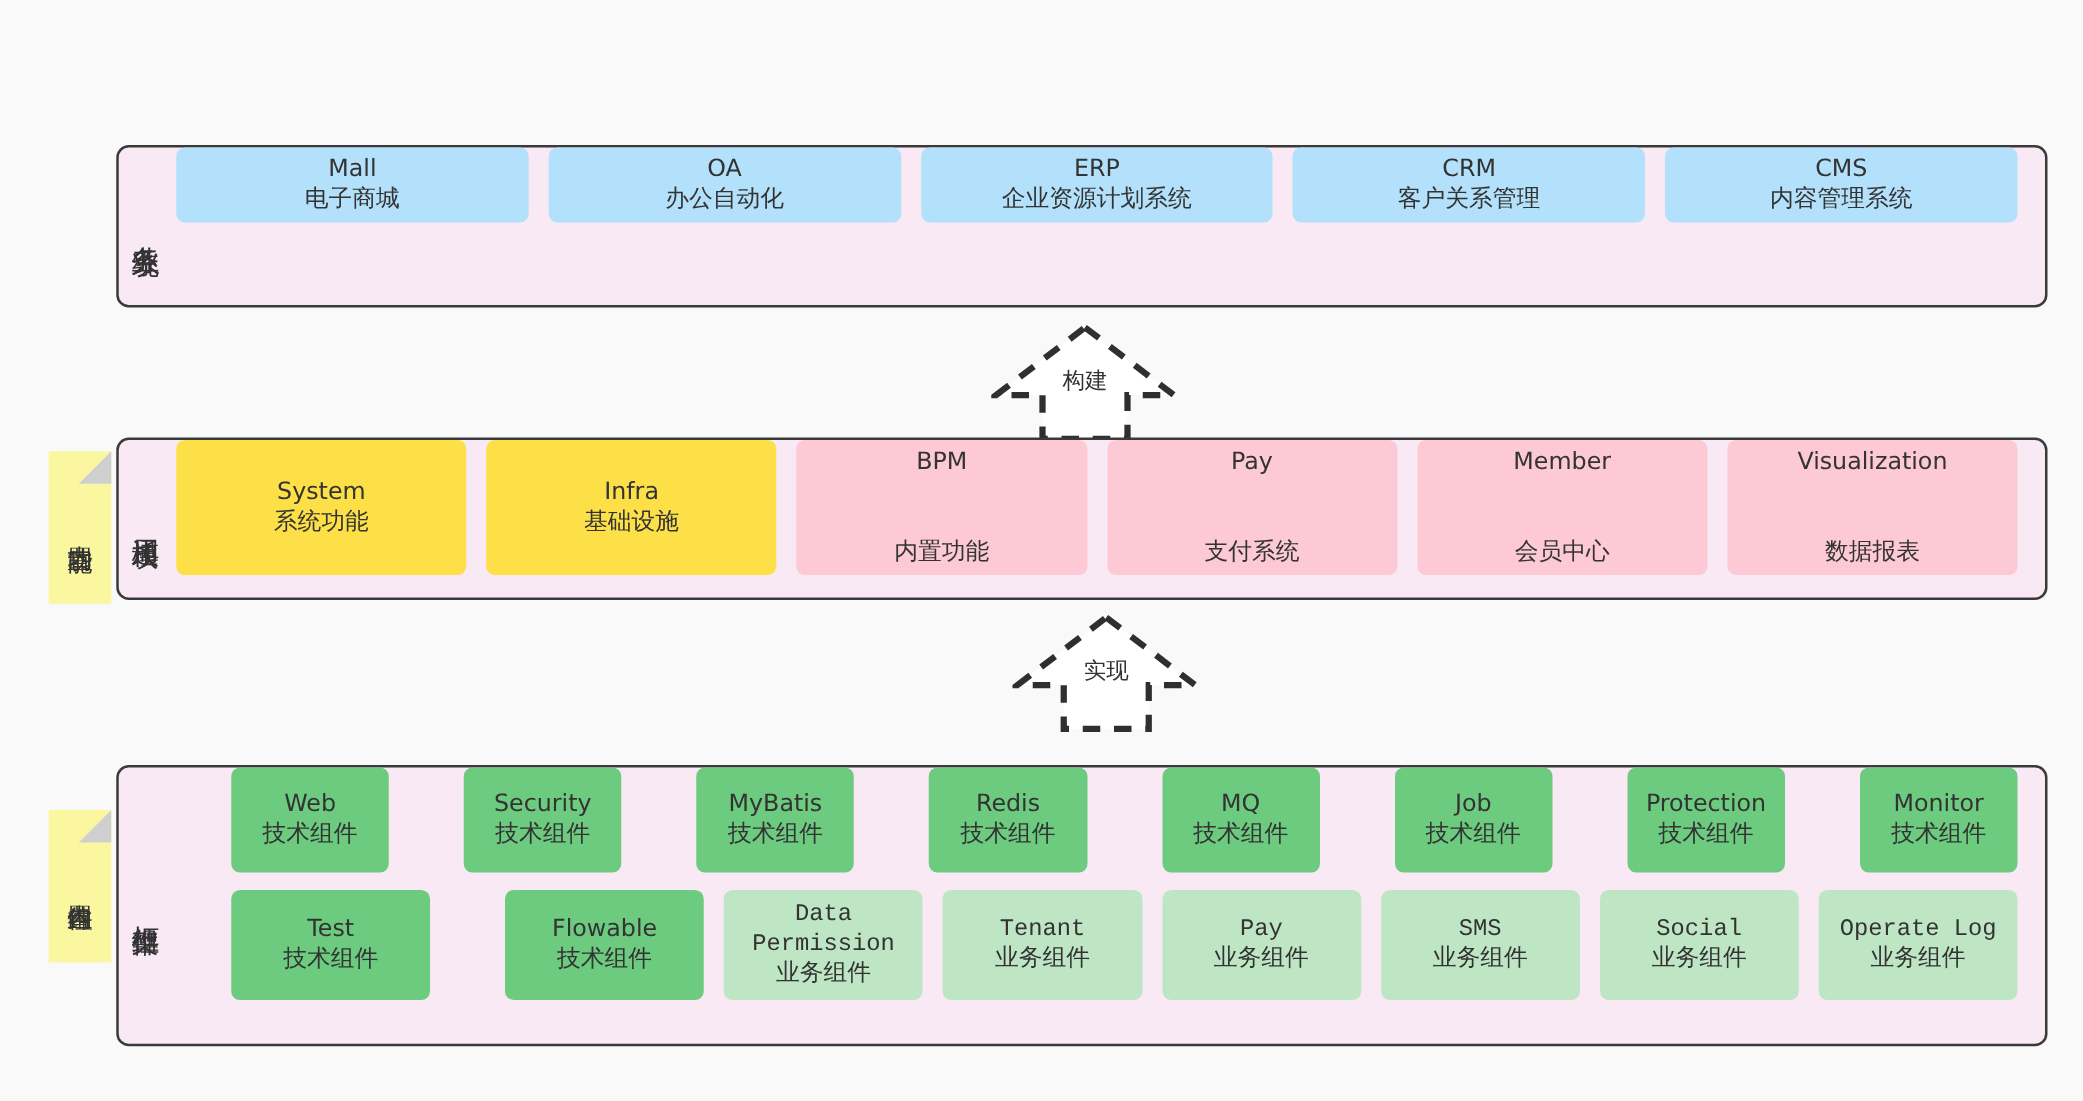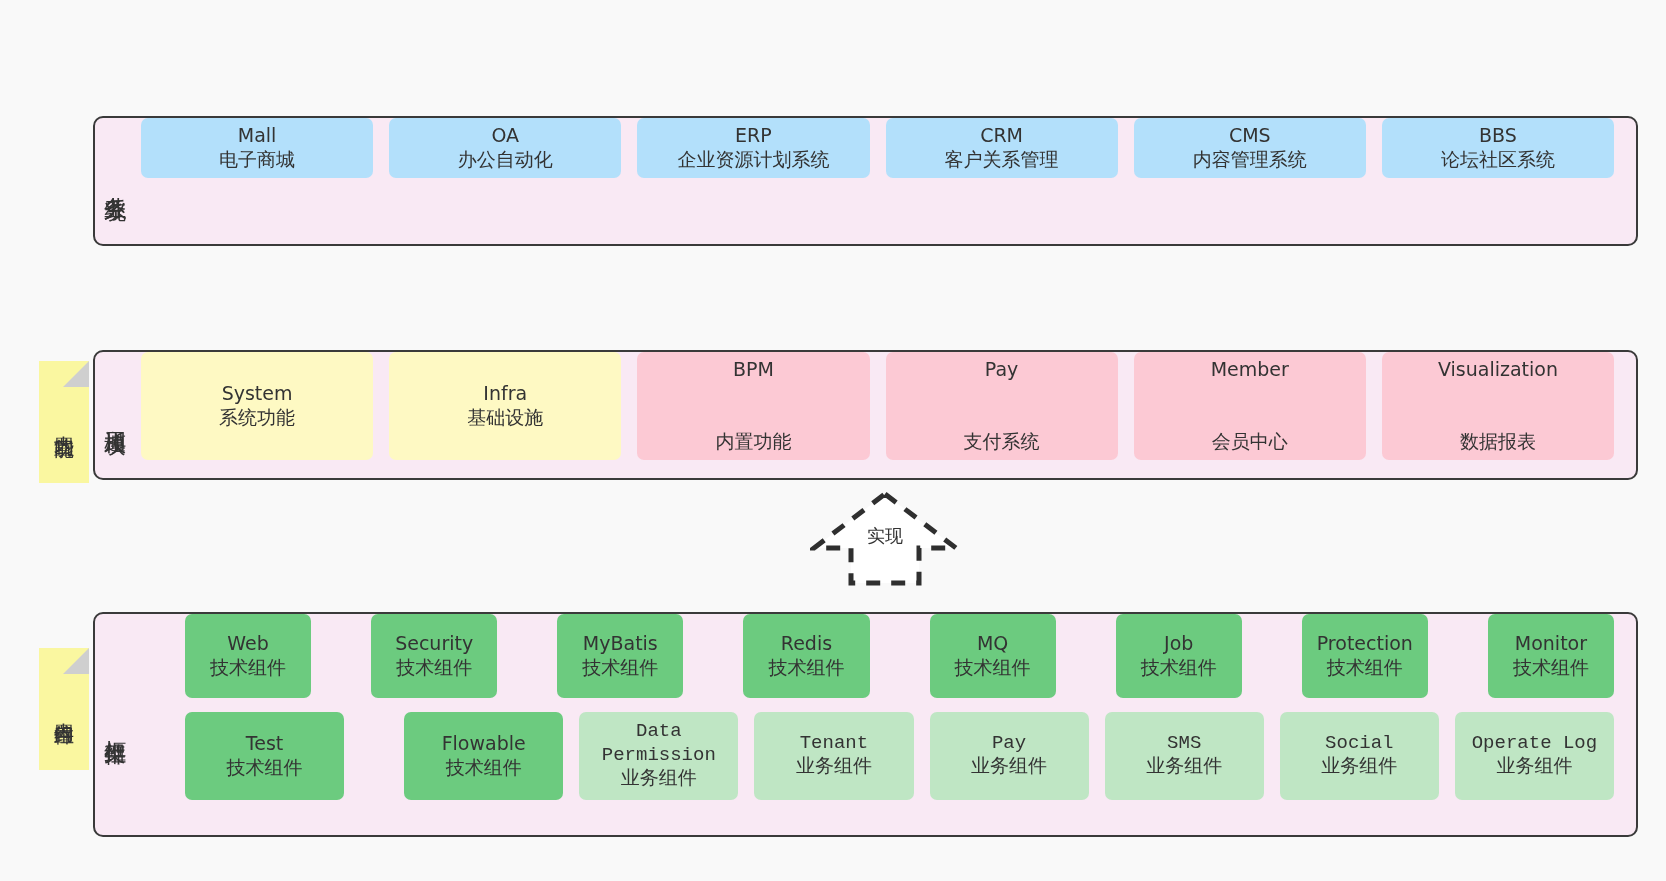--- a/index.html
+++ b/index.html
@@ -81,21 +81,21 @@
     color: #333333;
     box-sizing: border-box;
     padding: 6px 4px;
     user-select: none;
   }
   .box .bx-title { white-space: nowrap; }
   .box .bx-sub   { white-space: nowrap; }
   .box.wrap .bx-title { white-space: normal; }
 
   .blue        { background: #b3e0fb; }
-  .red-strong  { background: #fef9c3; }
+  .red-strong  { background: #fde047; }
   .red-light   { background: #fcc9d4; gap: 48px; }
   .green-strong{ background: #6ccb7f; margin-left: 44px; }
   .green-light { background: #bfe6c4; font-family: Liberation Mono, monospace; }
 
   
   .note {
     position: absolute;
     background: #faf7a0;
     border: none;
     box-sizing: border-box;
@@ -162,28 +162,30 @@
           <span class="bx-sub">企业资源计划系统</span>
         </div>
         <div class="box blue">
           <span class="bx-title">CRM</span>
           <span class="bx-sub">客户关系管理</span>
         </div>
         <div class="box blue">
           <span class="bx-title">CMS</span>
           <span class="bx-sub">内容管理系统</span>
         </div>
-        <div class="box blue">
-          <span class="bx-title">BBS</span>
-          <span class="bx-sub">论坛社区系统</span>
-        </div>
       </div>
     </div>
   </div>
 
+  <div class="arrow" style="left:793px; top:258px;">
+    <svg viewBox="0 0 150 96" xmlns="http://www.w3.org/2000/svg" aria-hidden="true">
+      <path d="M 75 4 L 146 58 L 109 58 L 109 93 L 41 93 L 41 58 L 4 58 Z" fill="#ffffff" stroke="#2f2f2f" stroke-width="5" stroke-dasharray="14,11" stroke-linejoin="miter"></path>
+    </svg>
+    <div class="arrow-label">构建</div>
+  </div>
 
   <div class="note" style="left:39px; top:361px; width:50px; height:122px;">
     <span>内置功能</span>
   </div>
 
   <div class="layer" style="left:93px; top:350px; width:1545px; height:130px;">
     <div class="layer-title">通用模块</div>
     <div class="layer-body">
       <div class="row">
         <div class="box red-strong">

